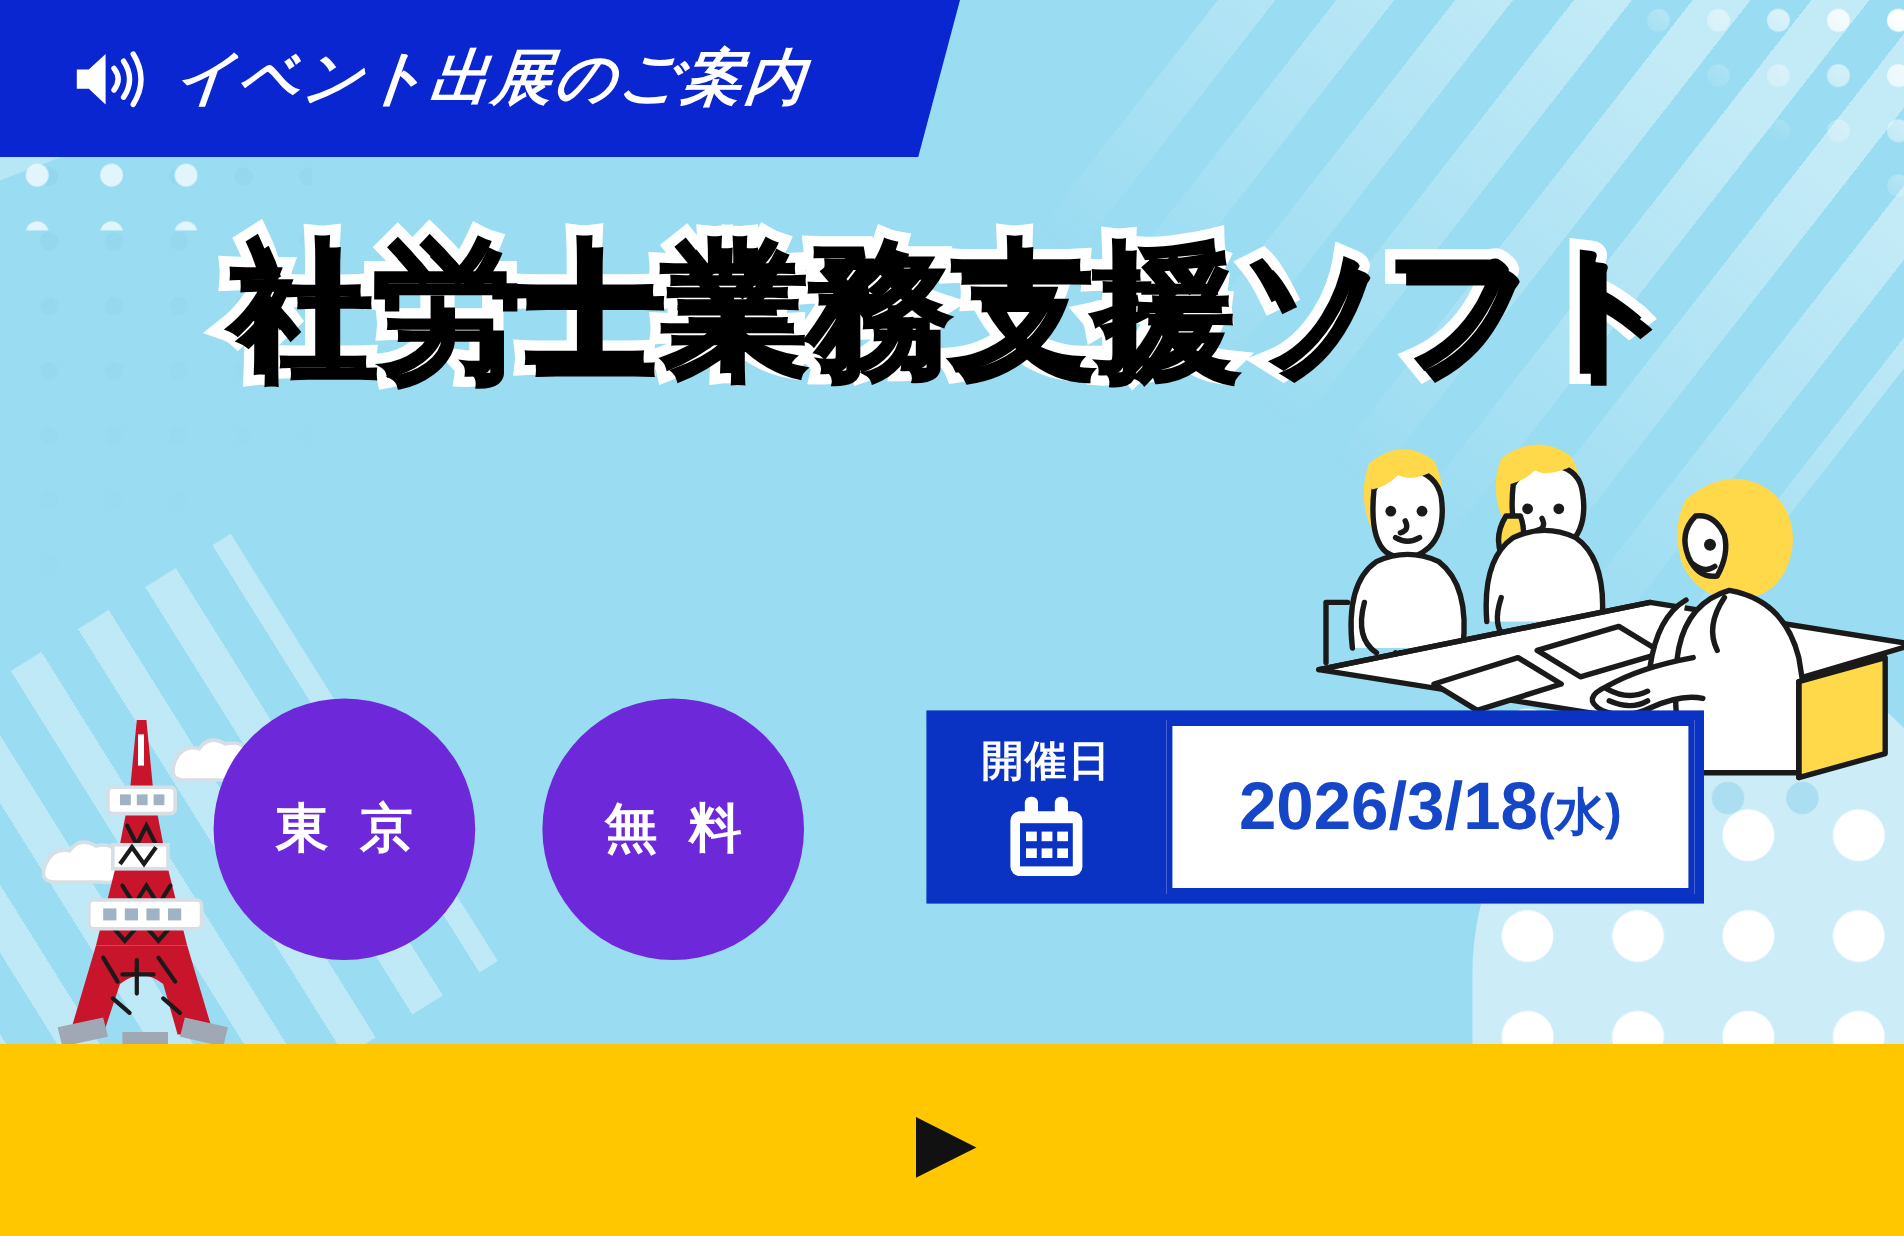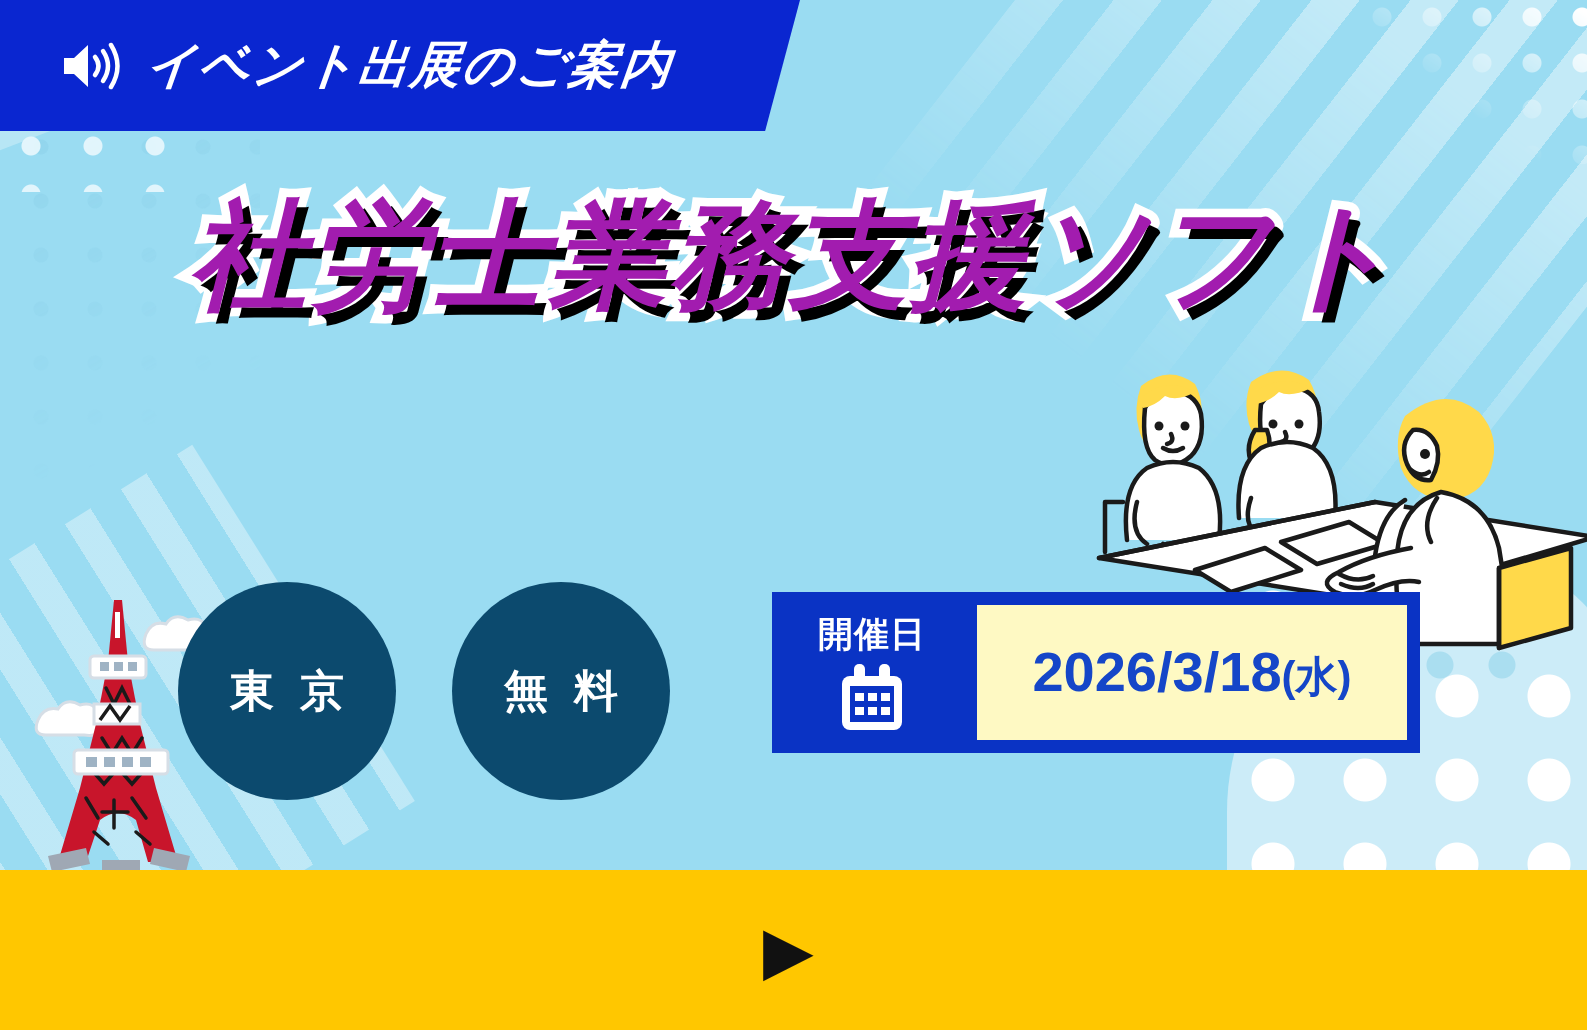--- a/index.html
+++ b/index.html
@@ -95,40 +95,39 @@
     transform:skewX(-6deg);
   }
 
   
   .title-block{
     position:absolute;left:0;top:178px;width:1587px;
     text-align:center;pointer-events:none;
   }
   .title-line{
     font-size:118px;font-weight:bold;line-height:1.32;
-    color:#a21caf;
+    color:#000000;
     letter-spacing:2px;
     -webkit-text-stroke:17px #FFFFFF;
     paint-order:stroke fill;
     text-shadow:9px 10px 0 #000000;
-    font-style:italic;
   }
   .title-line.l1{font-size:118px;}
   .title-line.l2{font-size:122px;}
 
   
   .illus-meeting{position:absolute;left:1075px;top:352px;width:520px;height:300px;}
 
   
   .illus-tower{position:absolute;left:28px;top:592px;width:250px;height:290px;}
 
   
   .badge{
     position:absolute;border-radius:50%;
-    background:#0c4a6e;
+    background:#6d28d9;
     display:flex;flex-direction:column;align-items:center;justify-content:center;
     color:#FFFFFF;font-weight:bold;font-size:44px;line-height:1.28;
     letter-spacing:7px;text-indent:7px;
   }
   .badge::before{
     content:"";position:absolute;inset:-14px;border-radius:50%;
     background:#FBA8AE;z-index:-1;
   }
   .badge-tokyo{left:178px;top:582px;width:218px;height:218px;}
   .badge-free {left:452px;top:582px;width:218px;height:218px;}
@@ -142,21 +141,21 @@
   .date-left{
     width:200px;flex:none;
     display:flex;flex-direction:column;align-items:center;justify-content:center;
     gap:4px;
   }
   .date-left-label{
     color:#FFFFFF;font-size:35px;font-weight:bold;letter-spacing:1px;
   }
   .cal-icon{width:72px;height:72px;}
   .date-right{
-    flex:1;margin:8px 8px 8px 0;background:#fef9c3;
+    flex:1;margin:8px 8px 8px 0;background:#ffffff;
     border:5px solid #0A33C4;
     display:flex;flex-direction:column;align-items:center;justify-content:center;
     box-sizing:border-box;
   }
   .date-main{
     color:#1546C8;font-size:56px;font-weight:bold;letter-spacing:0px;
     line-height:1.08;white-space:nowrap;
   }
   .date-main .wd{font-size:42px;}
   .date-sub{

